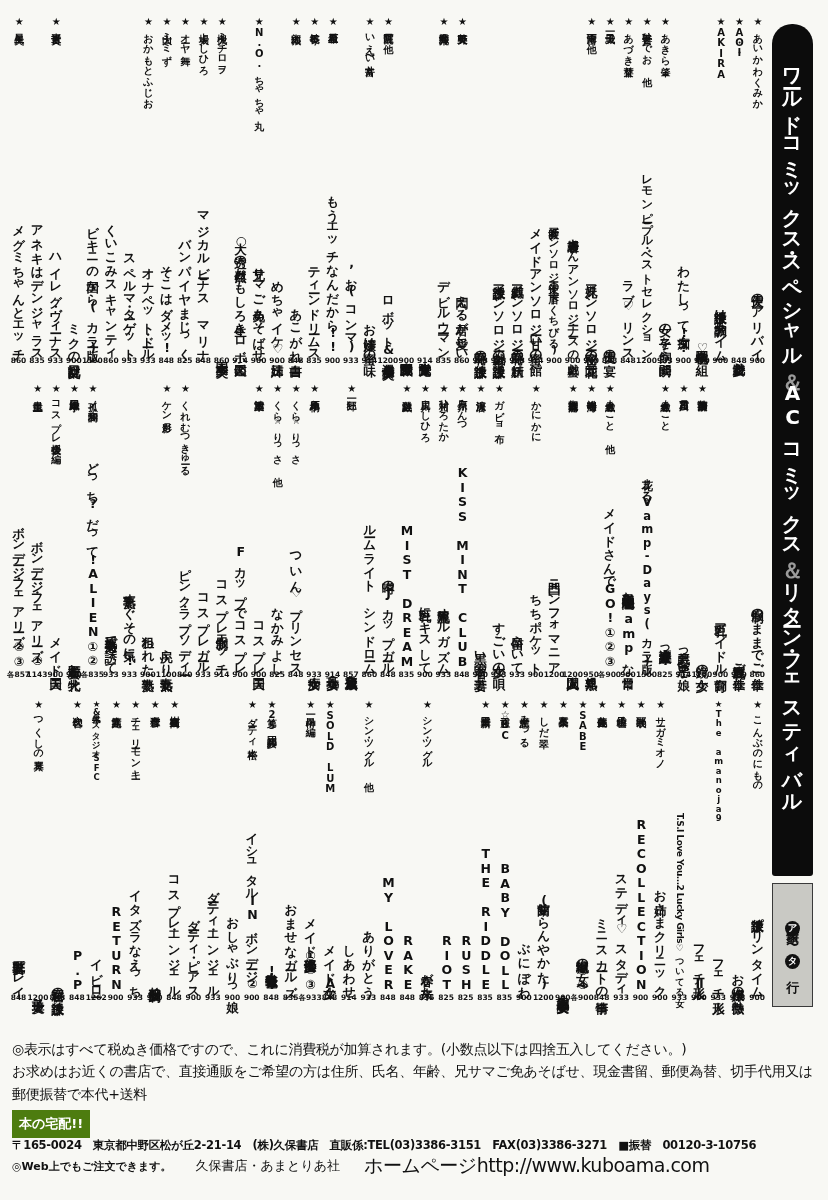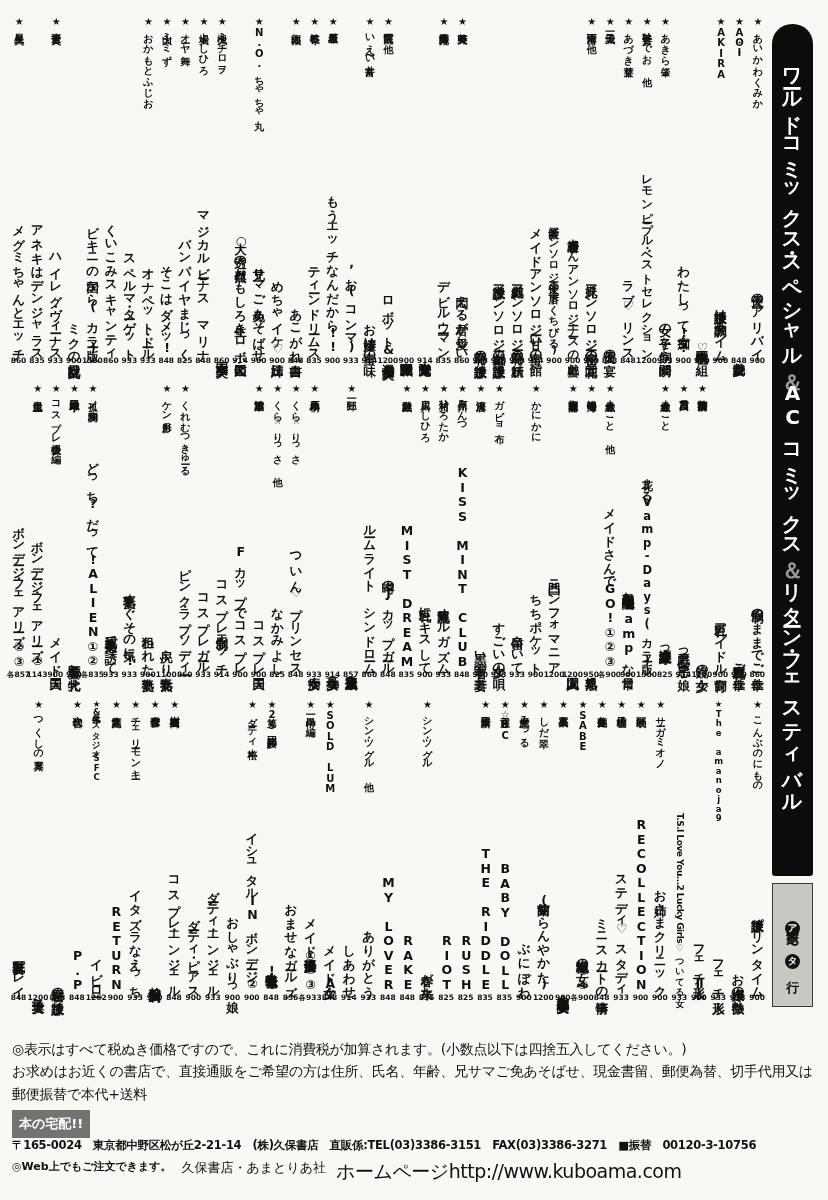--- a/index.html
+++ b/index.html
@@ -31,24 +31,24 @@
   .amp{color:#9b9b9b;font-size:22px}
   .sidebar-panel{margin-top:7px;height:124px;background:#c9c9c4;border:1px solid #3a3a3a;
                  display:flex;flex-direction:column;align-items:center;justify-content:center;gap:2px}
   .sidebar-panel .ch{font-size:13px;font-weight:700;line-height:1.05}
   .kana-circle{width:15px;height:15px;border-radius:50%;background:#111;color:#fff;font-size:9.5px;
                font-weight:700;display:flex;align-items:center;justify-content:center}
   
   .footer{position:absolute;left:12px;width:804px;top:1038px}
   .fline{font-size:14px;line-height:1.6;letter-spacing:-0.3px}
   .delivery{display:flex;gap:9px;margin-top:5px;align-items:center}
-  .badge{background:#737373;color:#fff;font-weight:700;font-size:13px;padding:5px 7px;white-space:nowrap}
+  .badge{background:#4d7c0f;color:#fff;font-weight:700;font-size:13px;padding:5px 7px;white-space:nowrap}
   .delivery-lines .fline{font-size:9.5px;line-height:1.55}
   .addr{font-size:11.5px;font-weight:700;letter-spacing:-0.3px}
-  .webline{margin-top:6px;display:flex;align-items:flex-start;gap:10px;white-space:nowrap}
+  .webline{margin-top:0;display:flex;align-items:center;gap:24px;white-space:nowrap}
   .web-prefix{font-size:11px;font-weight:700}
   .publisher{font-size:13px;font-weight:400}
   .homepage{font-size:19px;font-weight:400;letter-spacing:-0.5px}
 </style>
 </head>
 <body>
 
 <div class="page">
 
   <div class="bands" id="bands">

